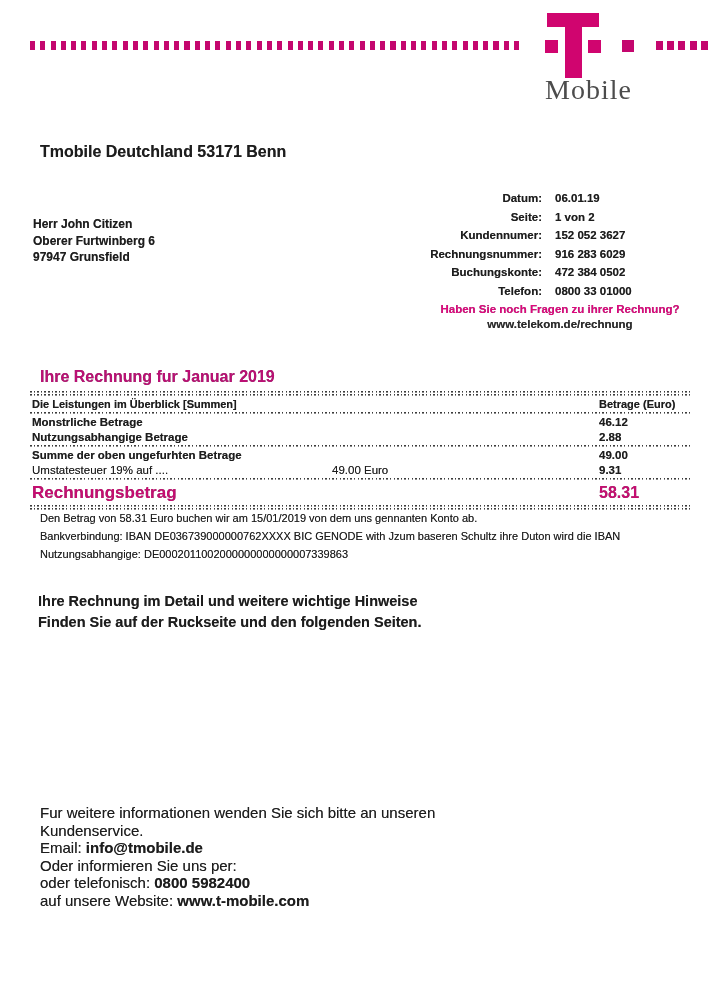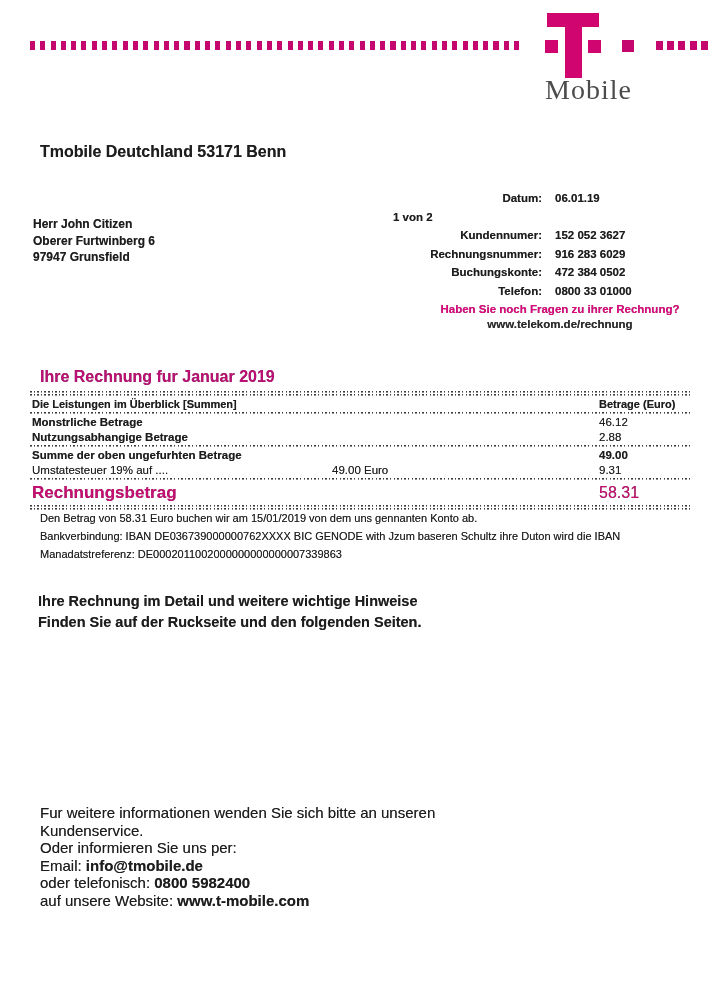--- a/index.html
+++ b/index.html
@@ -41,21 +41,21 @@
   .table{left:30px;top:391px;width:660px;}
   .sep{height:3px;background-image:repeating-linear-gradient(90deg,#3c3c3c 0 1.5px,transparent 1.5px 3.6px);
        background-size:100% 1.6px;background-repeat:no-repeat;background-position:0 1px;}
   .sep.dbl{height:5px;
        background-image:repeating-linear-gradient(90deg,#3c3c3c 0 1.5px,transparent 1.5px 3.6px),
                         repeating-linear-gradient(90deg,#3c3c3c 0 1.5px,transparent 1.5px 3.6px);
        background-size:100% 1.6px,100% 1.6px;background-position:0 0,0 3px;}
   .trow{display:flex;align-items:baseline;font-size:11.5px;padding:2px 0 1px 2px;}
   .c1{flex:1;}
   .c2{width:267px;}
-  .c3{width:91px;}
+  .c3{width:91px;font-weight:bold;}
   .thead .c1,.thead .c3{font-weight:700;font-size:11px;}
   .b{font-weight:700;}
   .total{padding:3px 0 2px 2px;}
   .total .c1{font-size:17px;font-weight:700;color:#c60d71;}
   .total .c3{font-size:16px;color:#c60d71;}
 
   
   .payment{left:40px;top:510px;width:650px;font-size:11px;line-height:17.8px;}
 
   
@@ -107,20 +107,21 @@
     <div>Oberer Furtwinberg 6</div>
     <div>97947 Grunsfield</div>
   </div>
 
   <div class="abs meta">
     <div class="meta-row">
       <span class="meta-label">Datum:</span>
       <span class="meta-value">06.01.19</span>
     </div>
     <div class="meta-row">
+      <span class="meta-label">Seite:</span>
       <span class="meta-value">1 von 2</span>
     </div>
     <div class="meta-row">
       <span class="meta-label">Kundennumer:</span>
       <span class="meta-value">152 052 3627</span>
     </div>
     <div class="meta-row">
       <span class="meta-label">Rechnungsnummer:</span>
       <span class="meta-value">916 283 6029</span>
     </div>
@@ -173,35 +174,35 @@
       <span class="c1">Rechnungsbetrag</span>
       <span class="c2"></span>
       <span class="c3">58.31</span>
     </div>
     <div class="sep dbl"></div>
   </div>
 
   <div class="abs payment">
     <div>Den Betrag von 58.31 Euro buchen wir am 15/01/2019 von dem uns gennanten Konto ab.</div>
     <div>Bankverbindung: IBAN DE036739000000762XXXX BIC GENODE with Jzum baseren Schultz ihre Duton wird die IBAN</div>
-    <div>Manadatstreferenz: DE0002011002000000000000007339863</div>
+    <div>Nutzungsabhangige: DE0002011002000000000000007339863</div>
   </div>
 
   <div class="abs note">
     <div>Ihre Rechnung im Detail und weitere wichtige Hinweise</div>
     <div>Finden Sie auf der Ruckseite und den folgenden Seiten.</div>
   </div>
 
   <div class="abs footer">
     <div>Fur weitere informationen wenden Sie sich bitte an unseren</div>
     <div>Kundenservice.</div>
-    <div>Oder informieren Sie uns per:</div>
     <div>
       <span>Email: </span><span class="b">info@tmobile.de</span>
     </div>
+    <div>Oder informieren Sie uns per:</div>
     <div>
       <span>oder telefonisch: </span><span class="b">0800 5982400</span>
     </div>
     <div>
       <span>auf unsere Website: </span><span class="b">www.t-mobile.com</span>
     </div>
   </div>
 
   <div class="abs ghost"></div>
   <div class="abs ghost2"></div>

